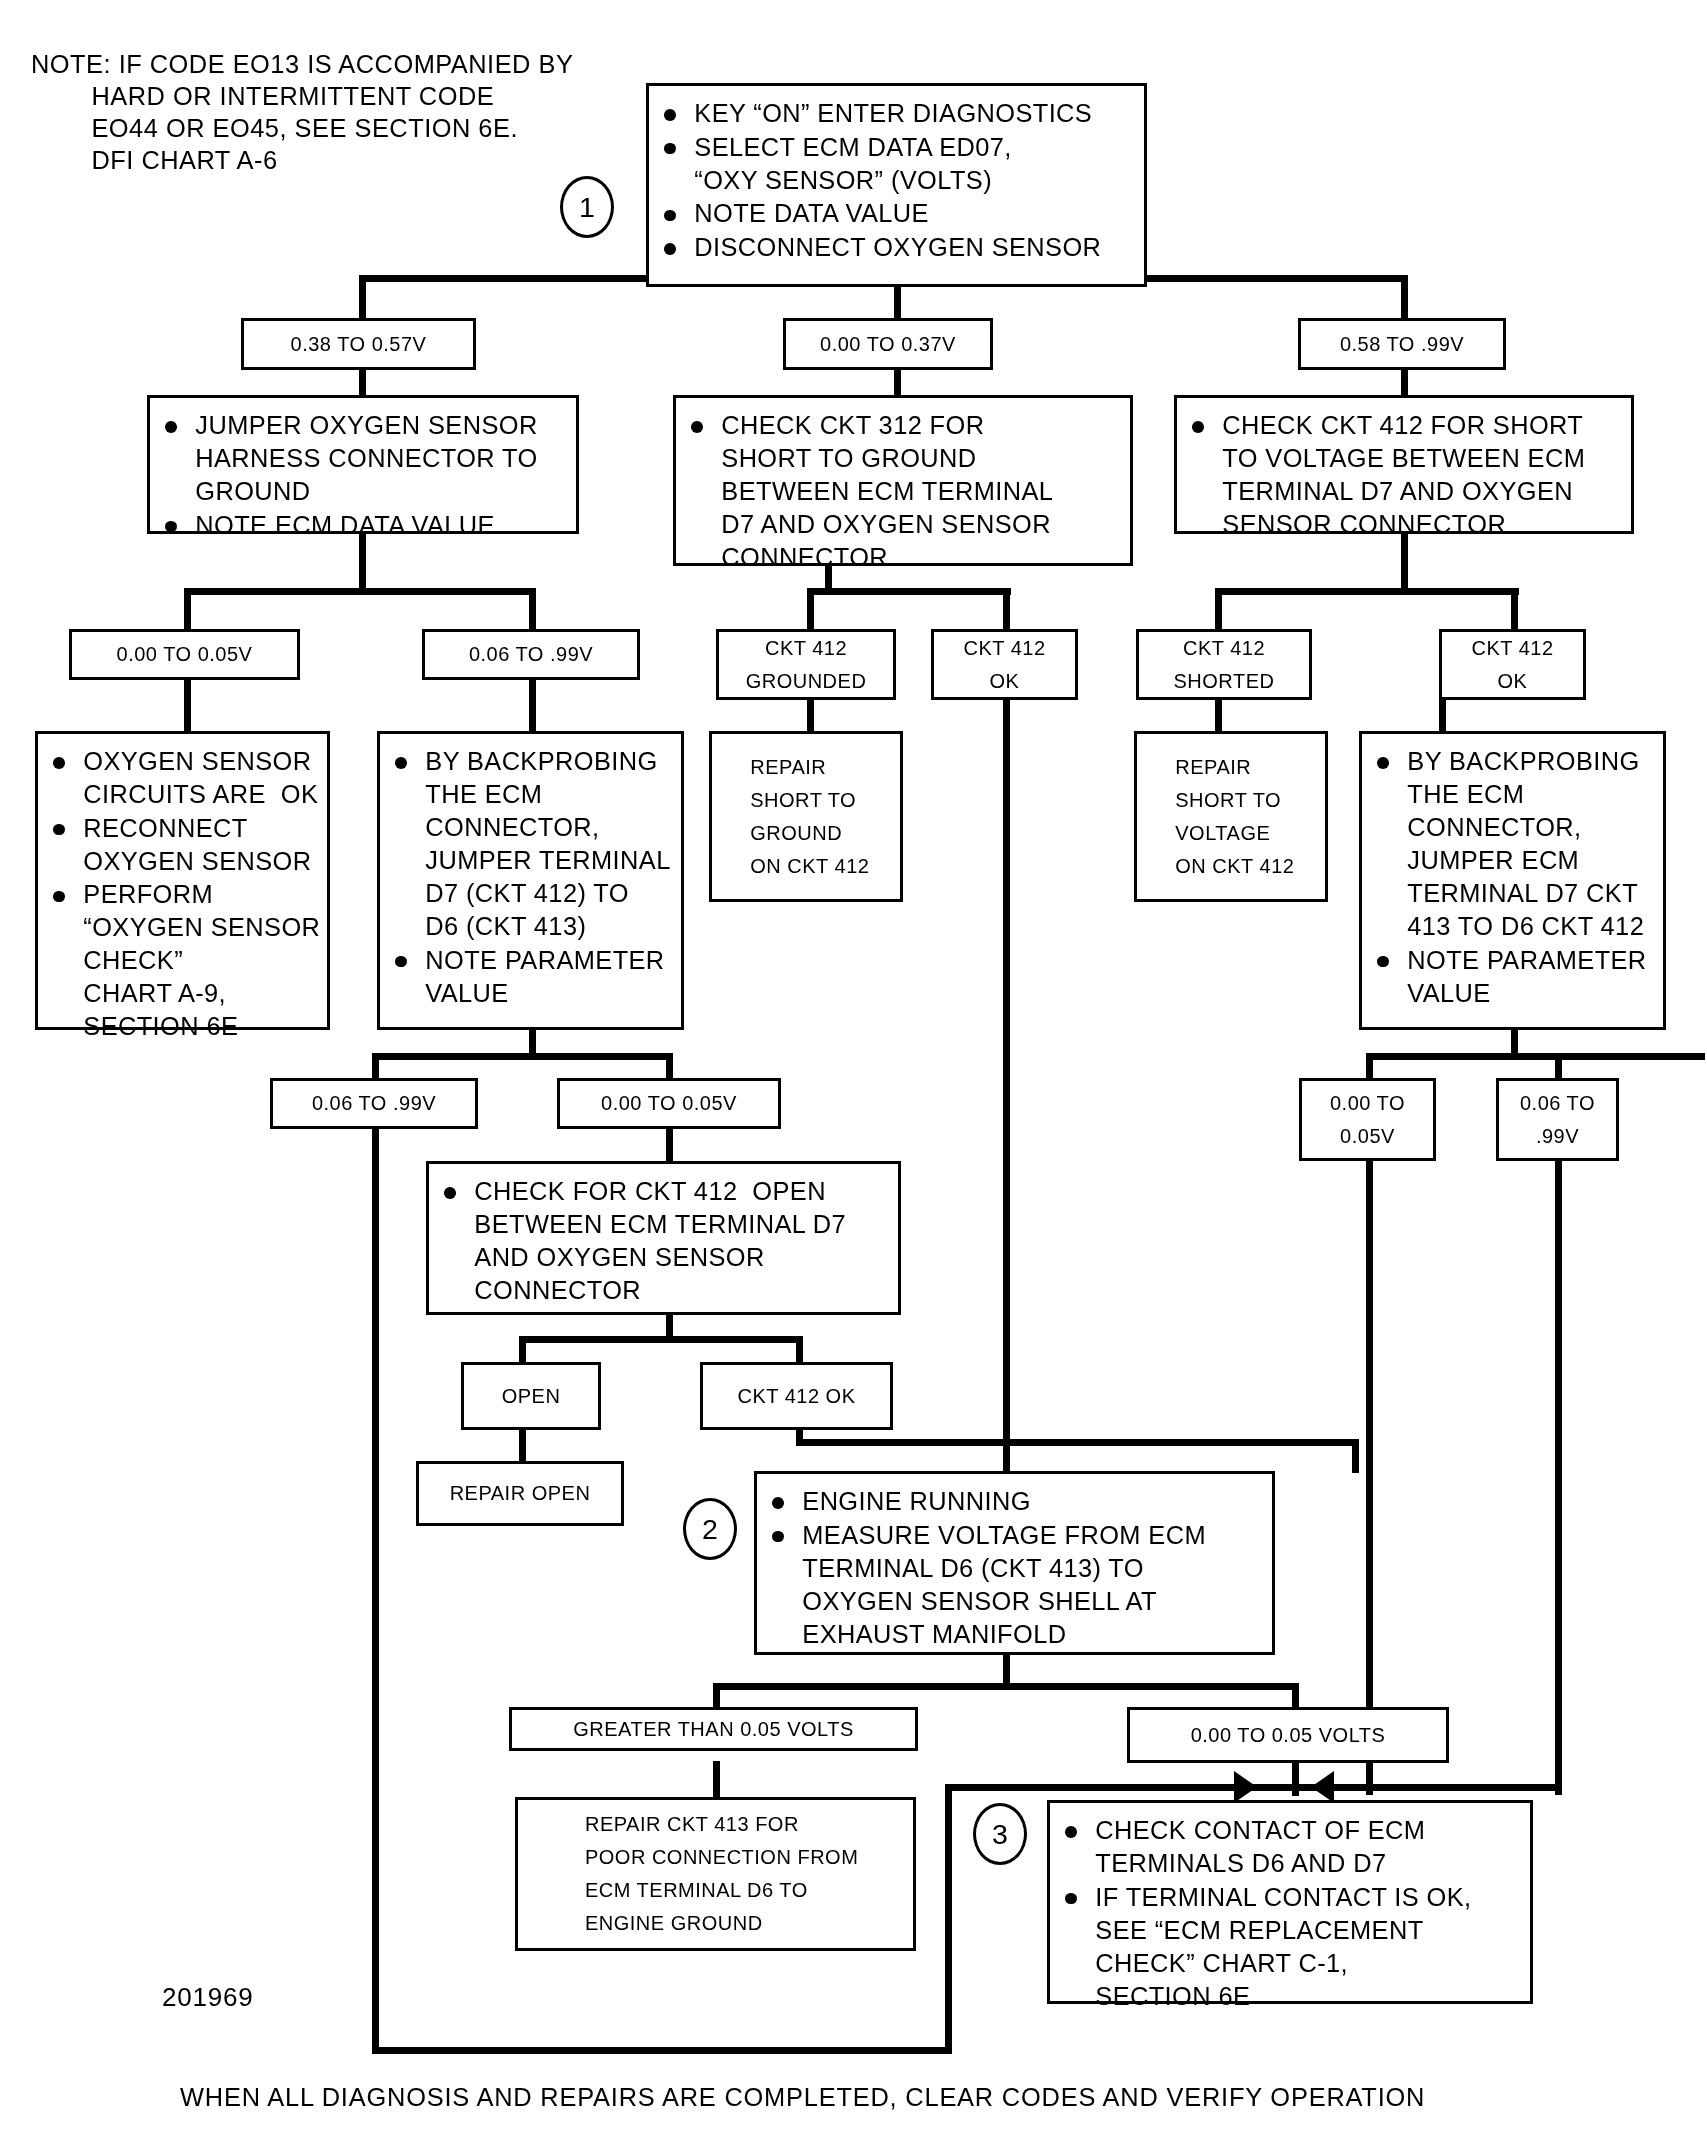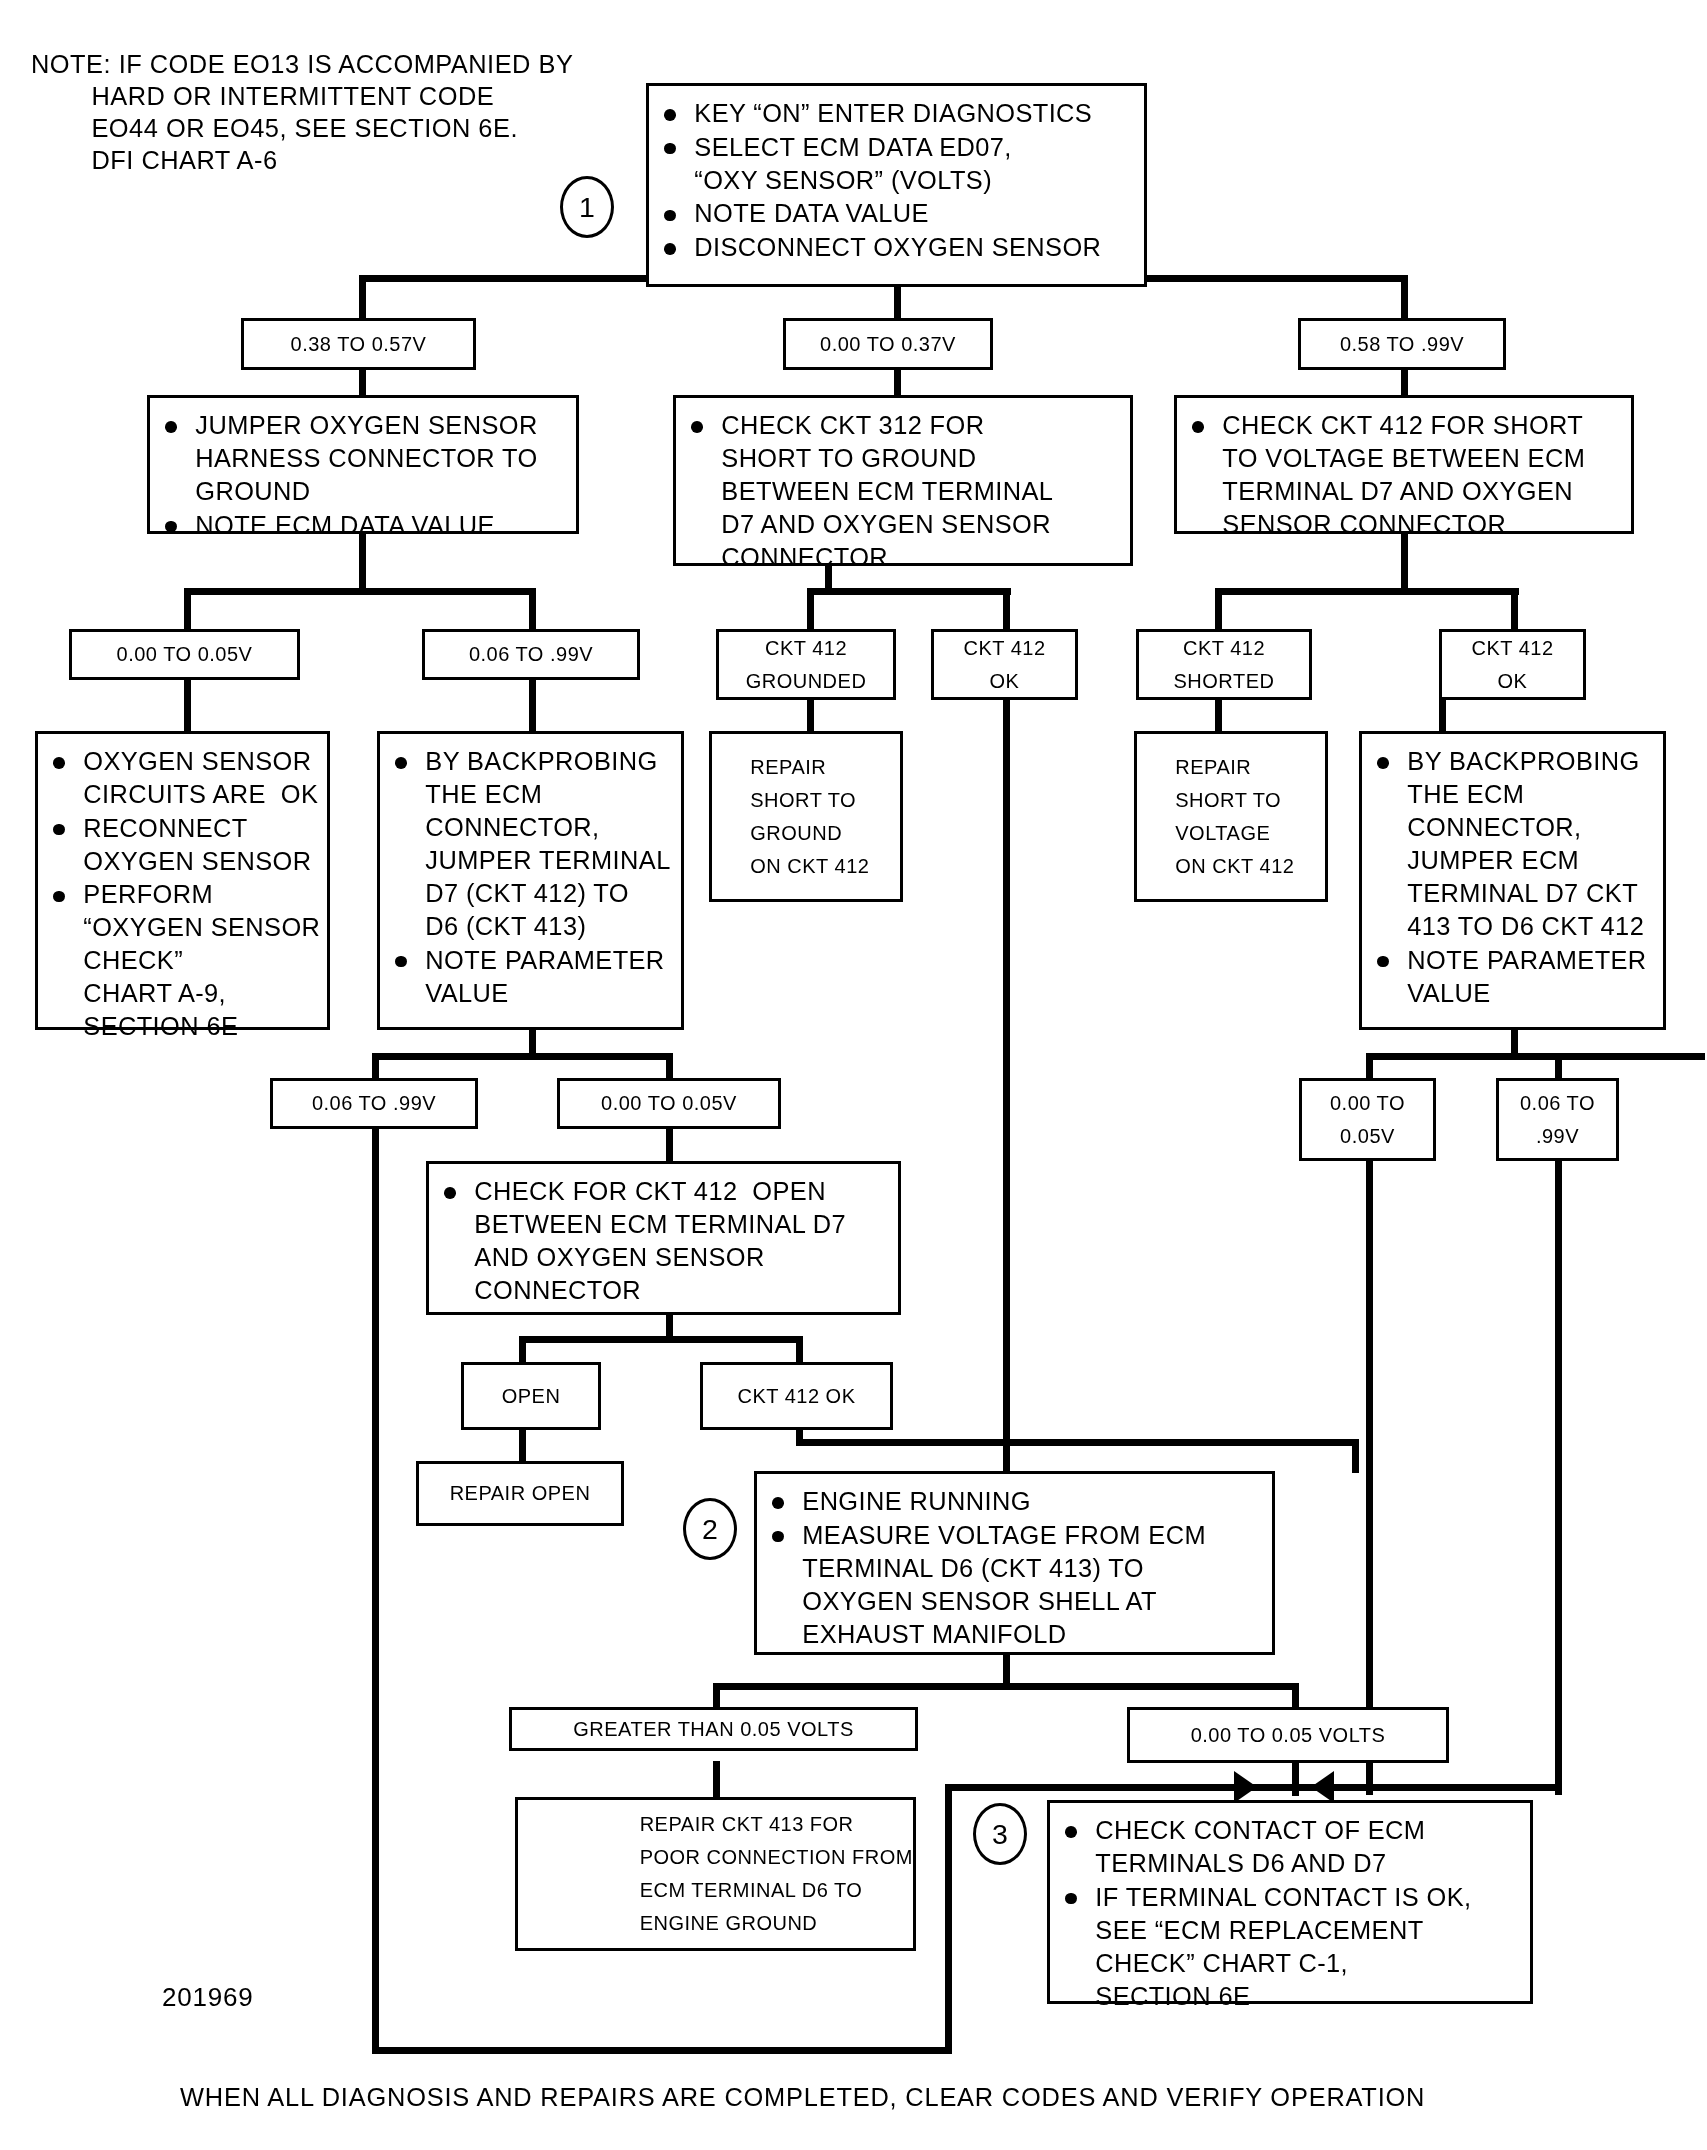--- a/index.html
+++ b/index.html
@@ -362,21 +362,21 @@
   <div class="ln vl" style="left:1292px; top:1683px; height:32px;"></div>
 
   <div class="box center" style="left:509px; top:1707px; width:409px; height:44px;">
     <span class="txt">GREATER THAN 0.05 VOLTS</span>
   </div>
   <div class="box center" style="left:1127px; top:1707px; width:322px; height:56px;">
     <span class="txt">0.00 TO 0.05 VOLTS</span>
   </div>
 
   <div class="ln vl" style="left:713px; top:1761px; height:39px;"></div>
-  <div class="box center" style="left:515px; top:1797px; width:401px; height:154px;justify-content:flex-end;">
+  <div class="box center" style="left:515px; top:1797px; width:401px; height:154px;">
     <span class="txt" style="text-align:left; padding-left:12.3px;">REPAIR CKT 413 FOR
 POOR CONNECTION FROM
 ECM TERMINAL D6 TO
 ENGINE GROUND</span>
   </div>
 
   <div class="ln vl" style="left:1292px; top:1761px; height:35px;"></div>
 
   <div class="ln hl" style="left:945px; top:1784px; width:355px;"></div>
   <div class="ln vl" style="left:945px; top:1784px; height:31px;"></div>

